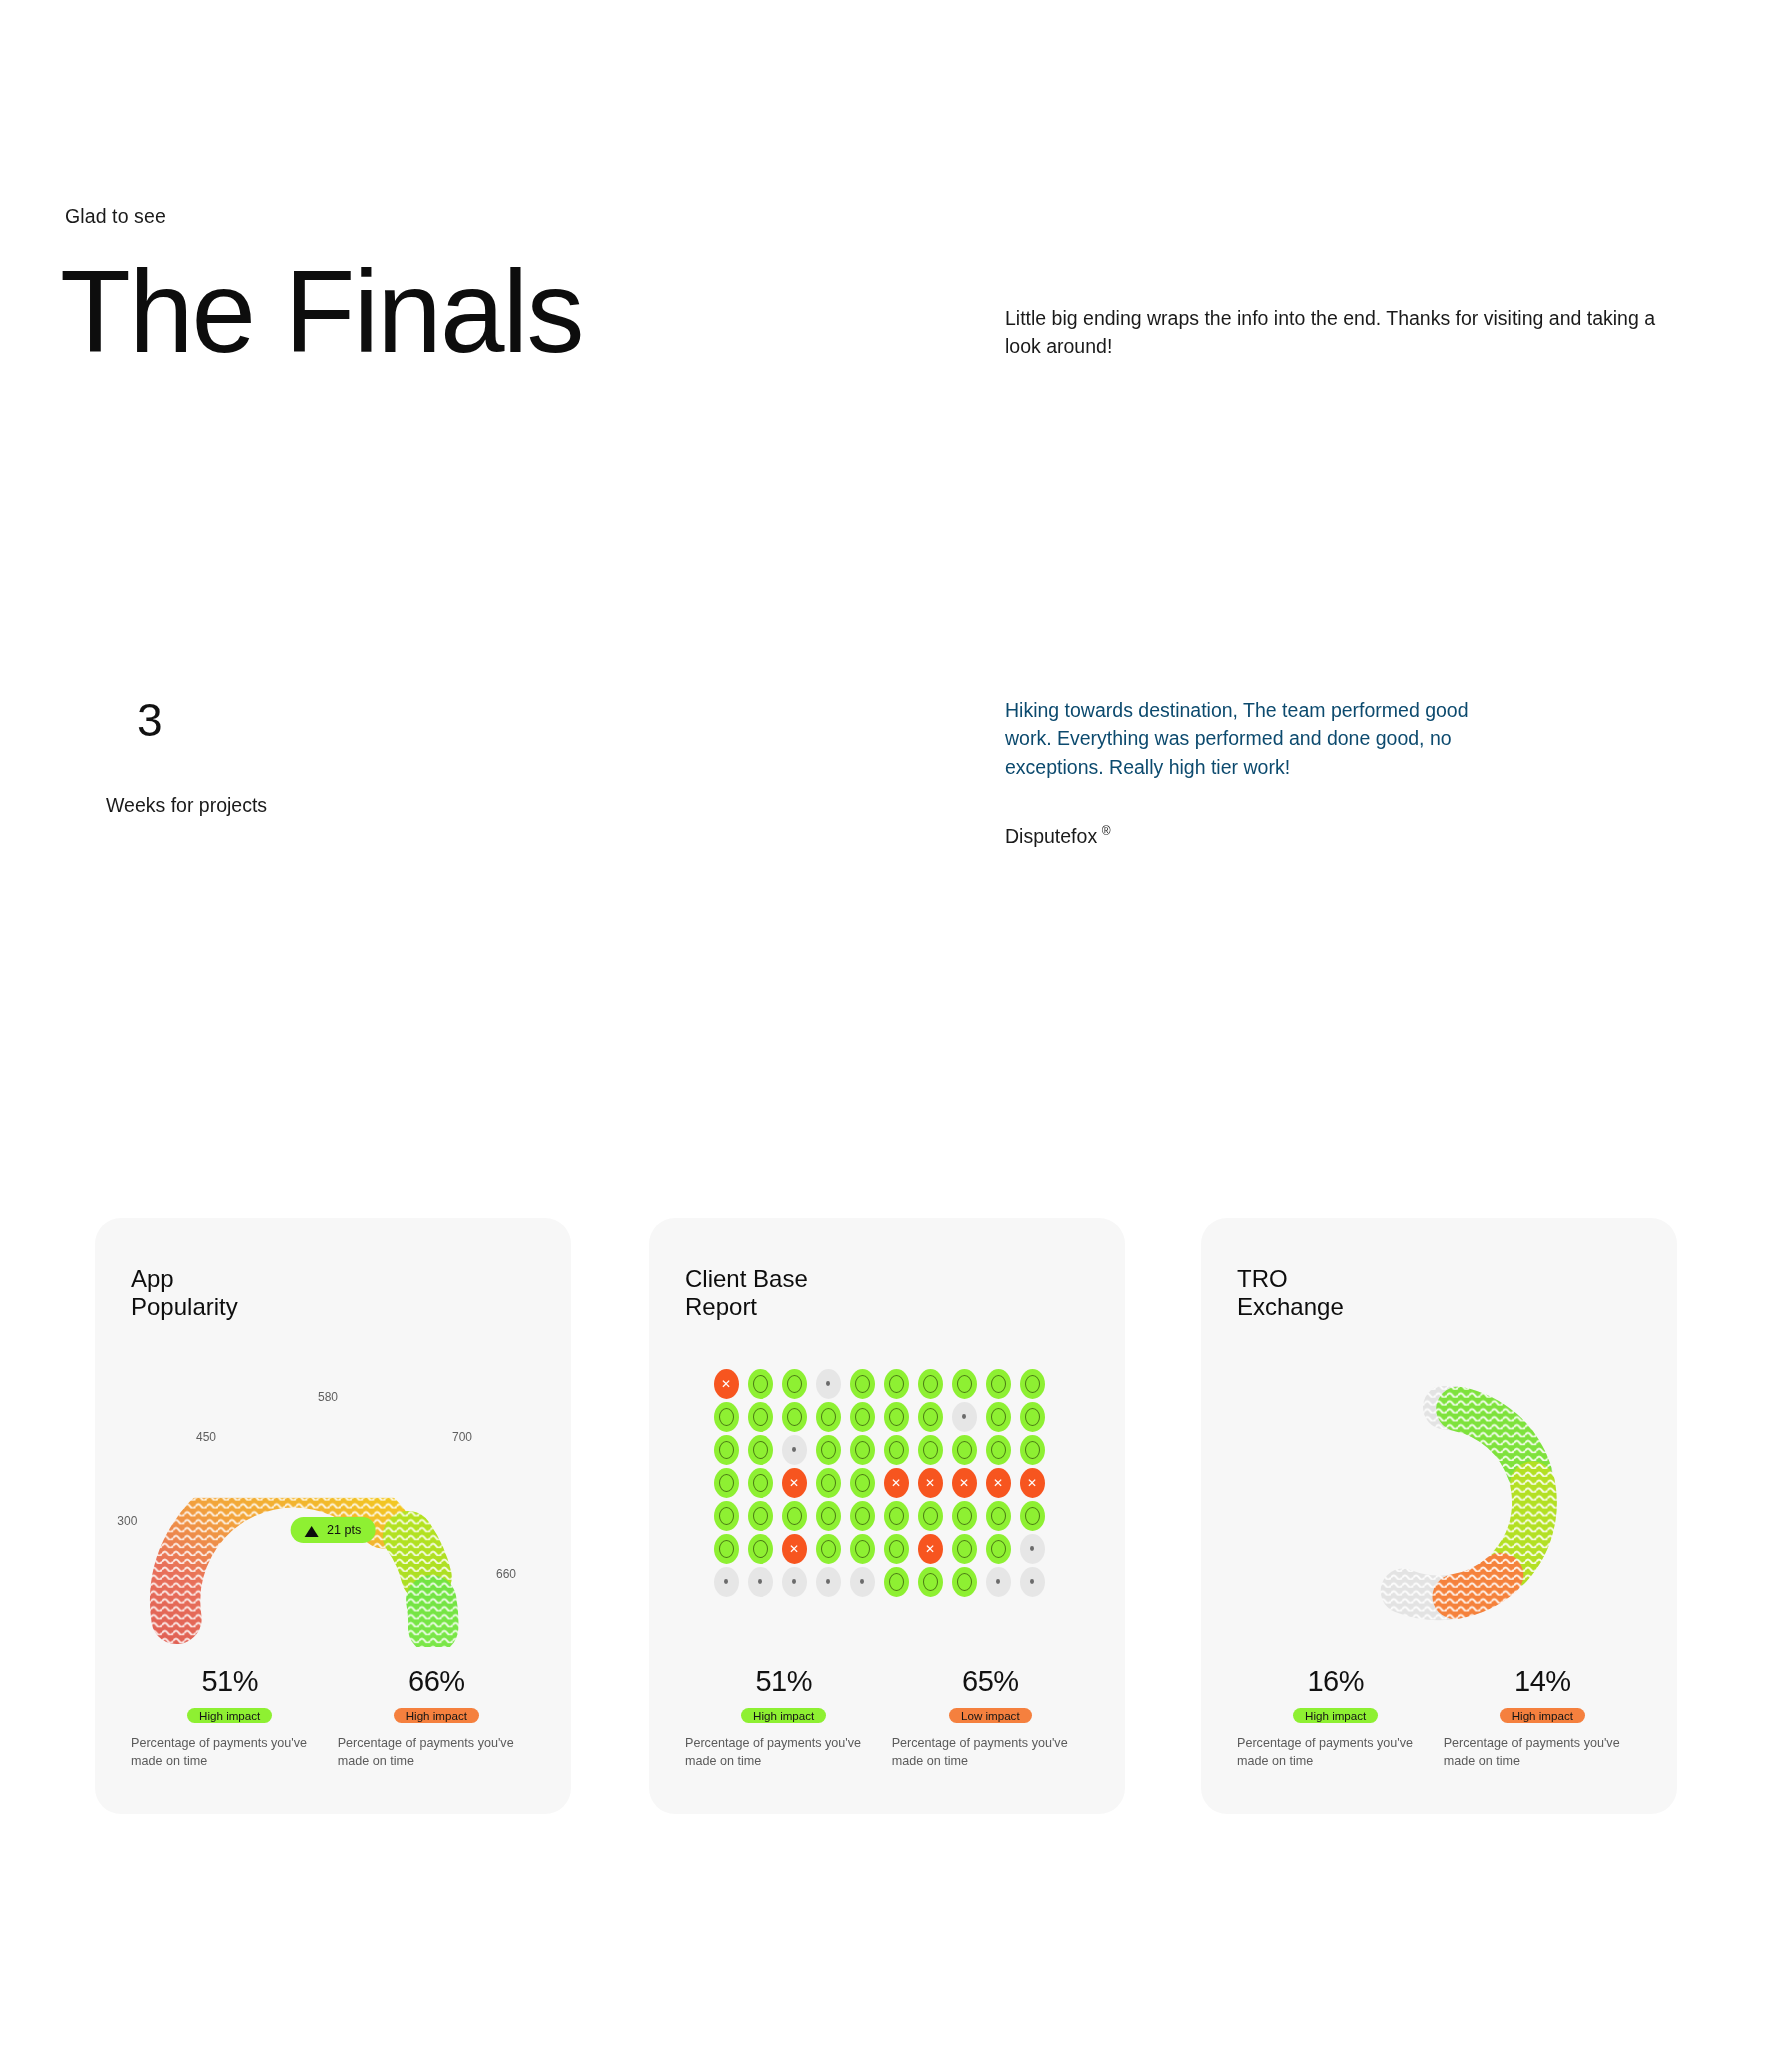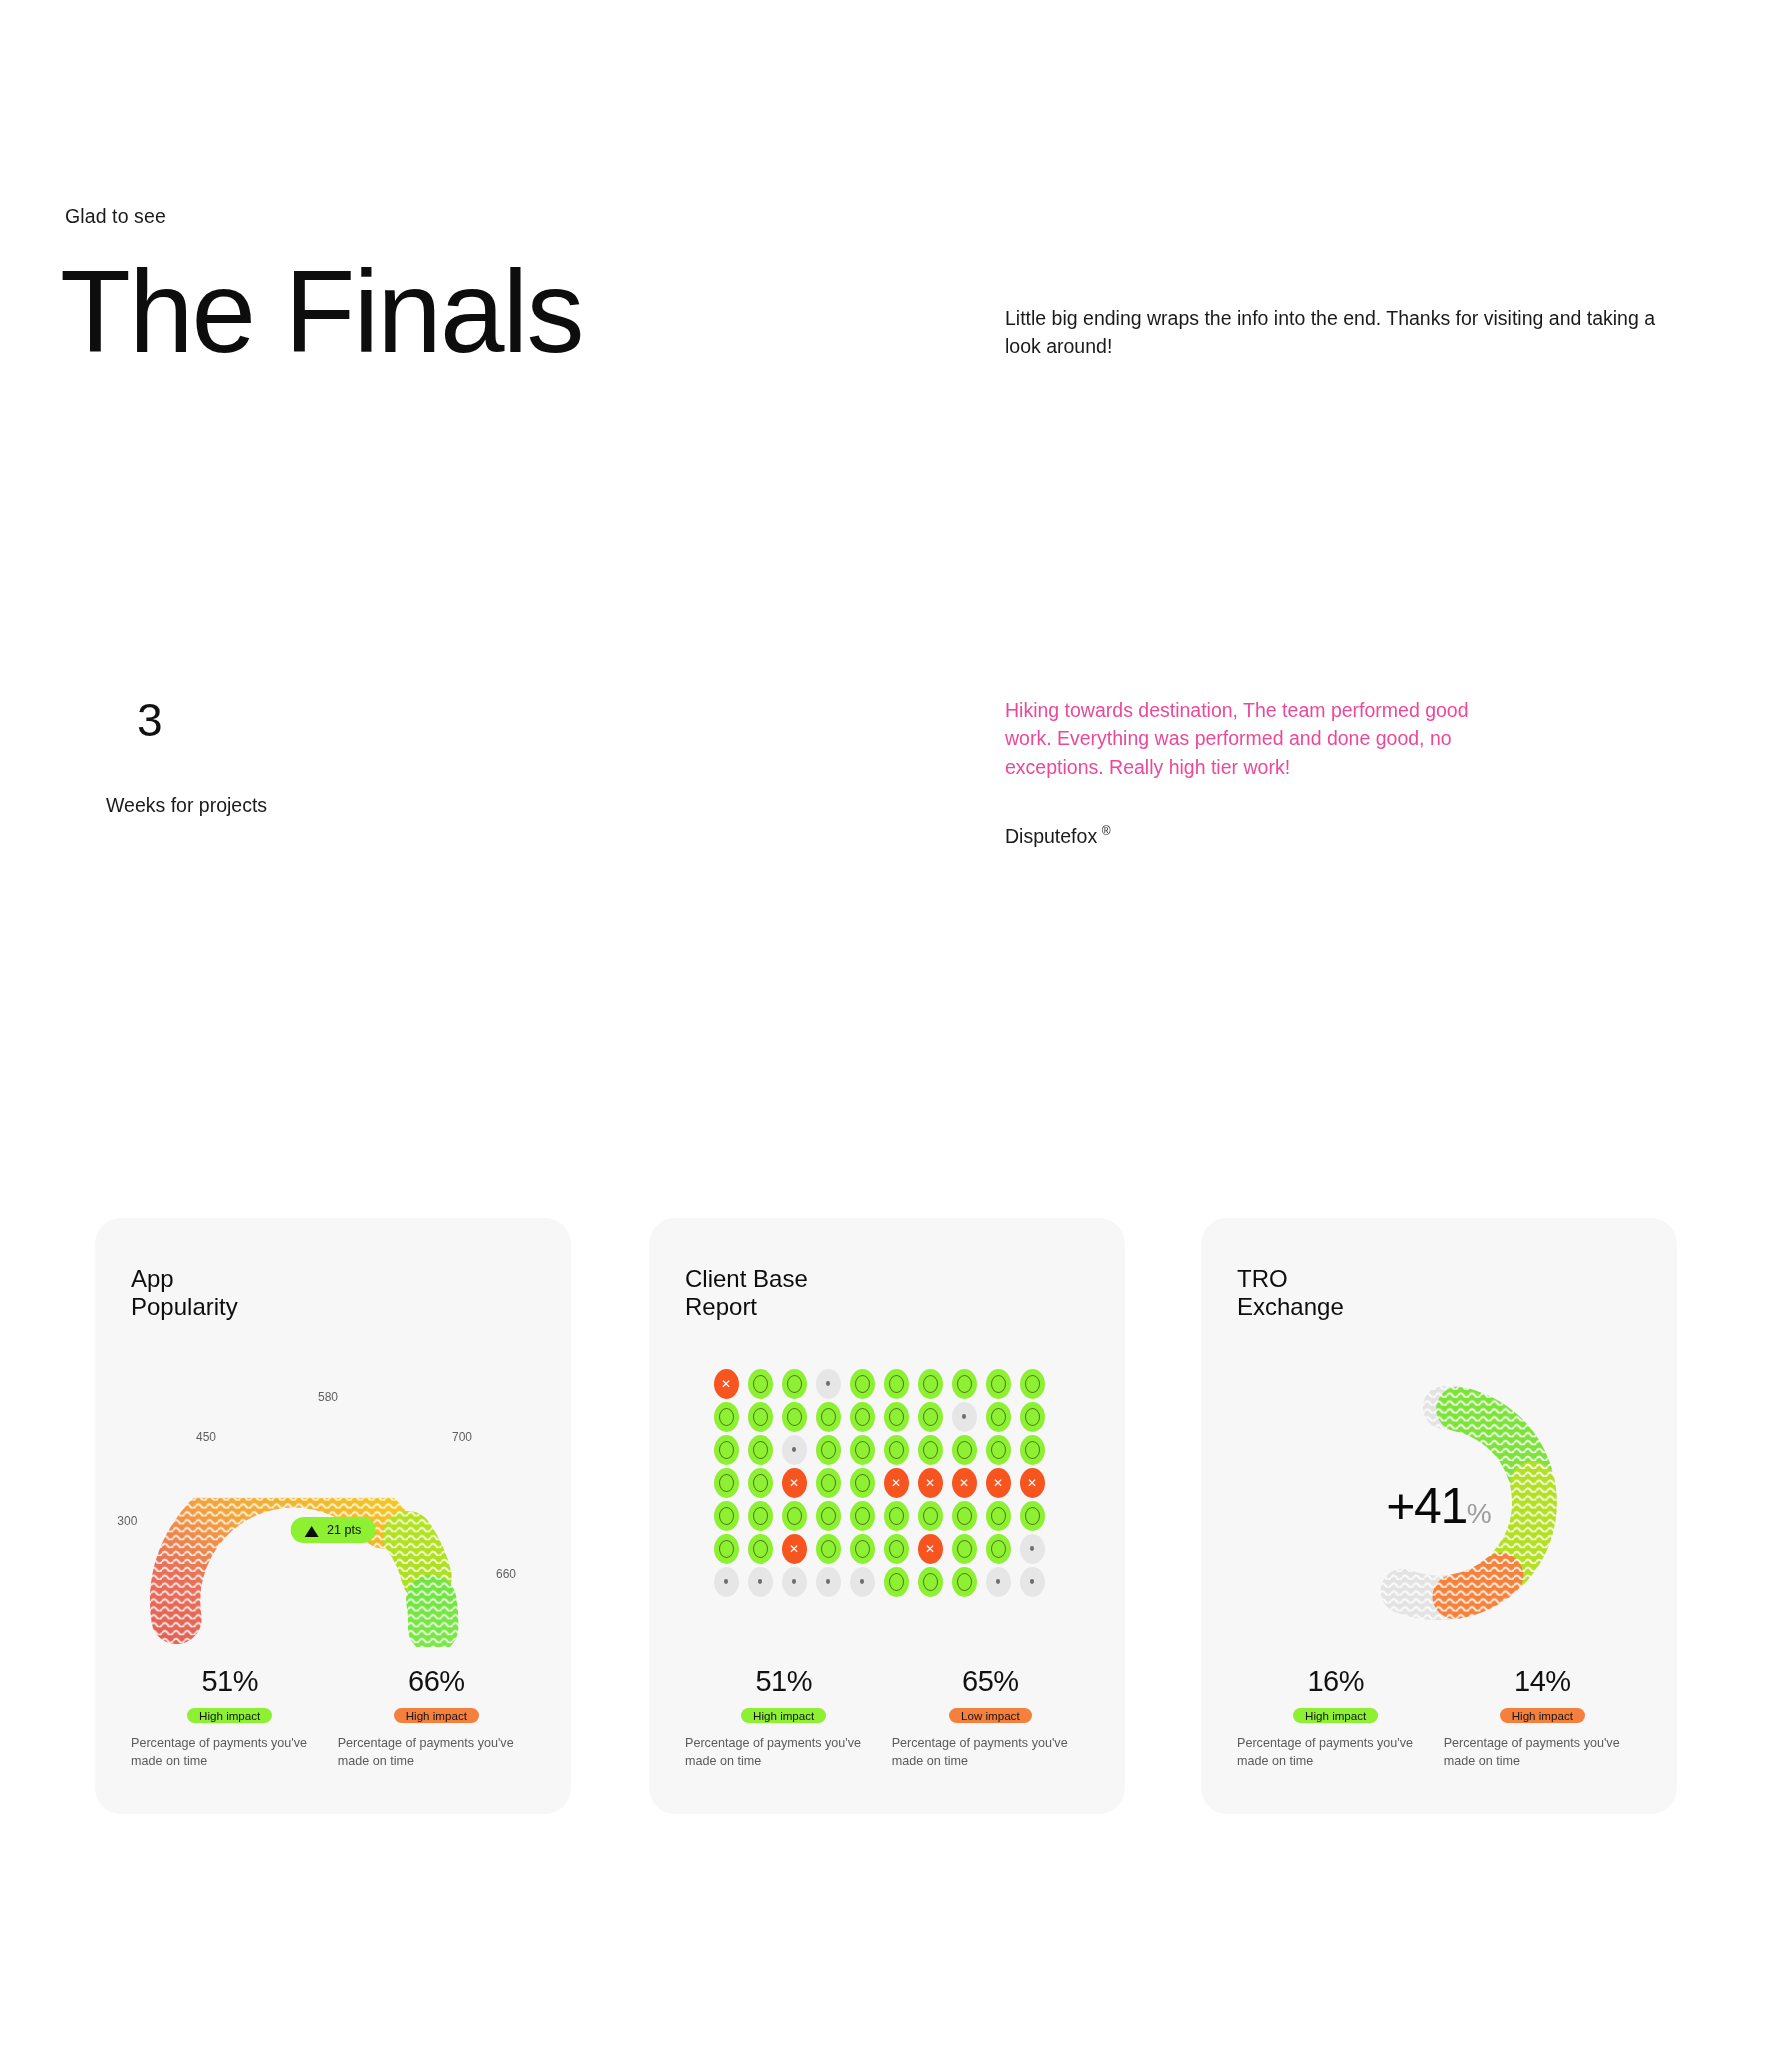--- a/index.html
+++ b/index.html
@@ -31,21 +31,21 @@
   .stat-number{
     position:absolute; left:137px; top:697px;
     font-size:46px; line-height:1; font-weight:400; color:#111;
   }
   .stat-caption{
     position:absolute; left:106px; top:791px;
     font-size:19.5px; line-height:1.45; color:#1a1a1a;
   }
   .mid-para{
     position:absolute; left:1005px; top:696px; width:470px;
-    font-size:19.5px; line-height:1.45; color:#ec4899;
+    font-size:19.5px; line-height:1.45; color:#0c4a6e;
   }
   .brand{
     position:absolute; left:1005px; top:824px;
     font-size:19.5px; color:#1a1a1a;
   }
   .brand .reg{ font-size:12px; vertical-align:super; margin-left:4.7px; }
 
   
   .cards{
     position:absolute; left:0; top:0; width:1787px; height:2066px;
@@ -367,23 +367,20 @@
         <g mask="url(#d-yg)">
           <rect x="260" y="60" width="510" height="510" fill="#b3e023"></rect>
           <rect x="260" y="60" width="510" height="510" fill="url(#wave2)"></rect>
         </g>
         <g mask="url(#d-or)">
           <rect x="260" y="60" width="510" height="510" fill="#f5823c"></rect>
           <rect x="260" y="60" width="510" height="510" fill="url(#wave2)"></rect>
         </g>
       </svg>
 
-      <div class="donut-center">
-        <span class="big">+41</span><span class="pct">%</span>
-      </div>
     </div>
 
     <div class="card-stats">
       <div class="stat-col">
         <div class="stat-row">
           <span class="stat-pct">16%</span>
           <span class="badge green">High impact</span>
         </div>
         <div class="stat-desc">Percentage of payments you've made on time</div>
       </div>

